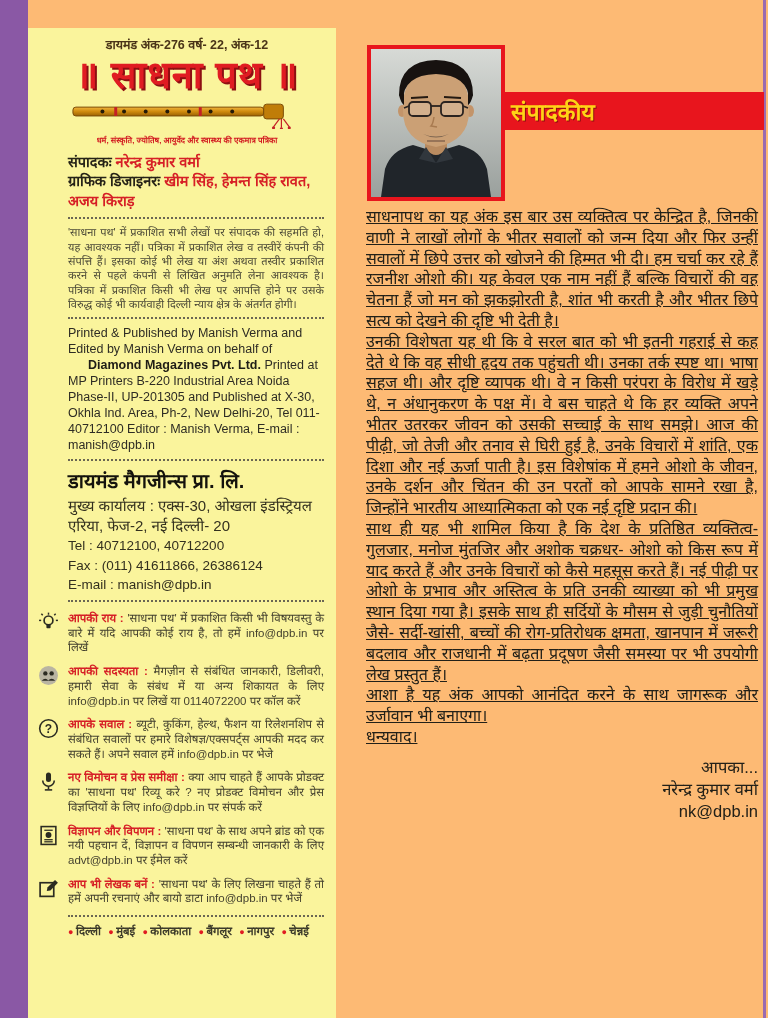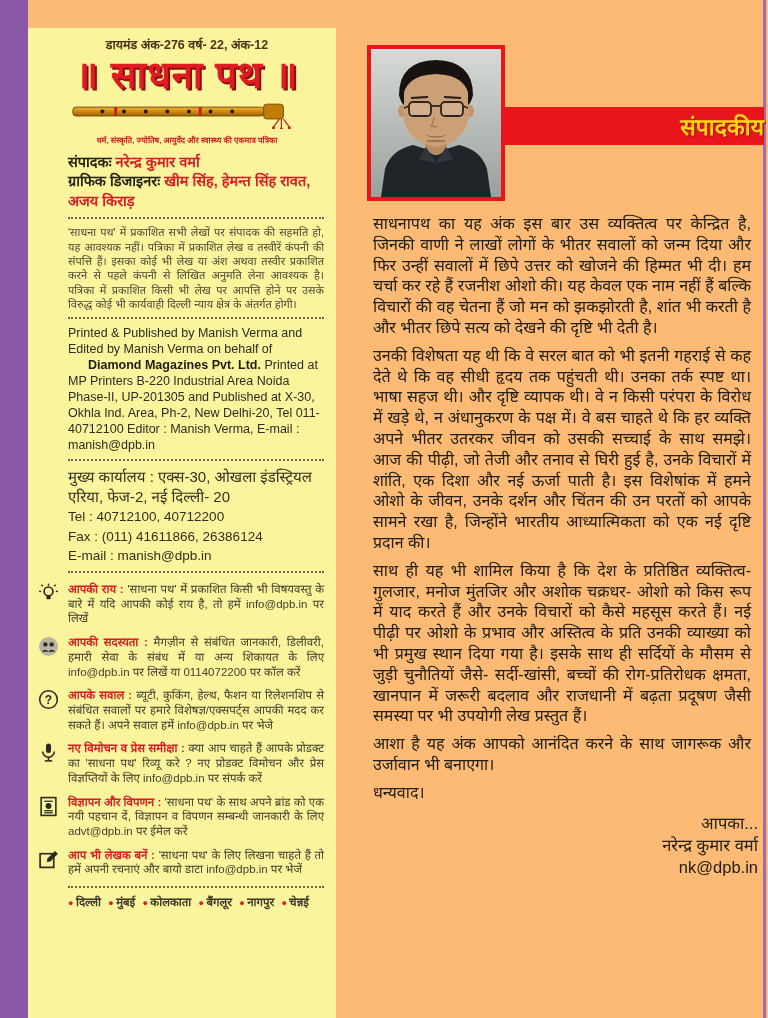--- a/index.html
+++ b/index.html
@@ -53,33 +53,33 @@
   .office::before { content:"● "; color:#e01c22; font-size:9px; }
 
   
   .photo-frame {
     position:absolute; left:367px; top:45px; width:138px; height:156px;
     border:4px solid #e8151d; background:#b9bfbc;
   }
   .photo-frame svg { display:block; width:130px; height:148px; }
 
   .editorial-banner {
-    position:absolute; left:501px; top:107px; width:263px; height:38px;
-    background:#e8151d; display:flex; align-items:center;justify-content:flex-end;
+    position:absolute; left:501px; top:92px; width:263px; height:38px;
+    background:#e8151d; display:flex; align-items:center;
   }
   .editorial-banner span {
     color:#ffd316; font-weight:bold; font-size:23px; padding-left:10px;
     text-shadow:1px 1px 0 #8d0f12;
   }
 
   .editorial-body {
     position:absolute; left:366px; top:207px; width:392px;
     font-size:16px; line-height:20.8px; color:#222018; text-align:justify;
   }
-  .editorial-body p { margin:7px; }
+  .editorial-body p { margin:0;text-decoration:underline; }
   .signoff { text-align:right; margin-top:8px; font-size:16.5px; line-height:1.35; color:#222018; }
 </style>
 </head>
 <body>
 
 <div id="page">
   <div class="purple-strip"></div>
   <div class="purple-line"></div>
 
   <div class="sidebar">
@@ -132,20 +132,21 @@
     <div class="disclaimer">'साधना पथ' में प्रकाशित सभी लेखों पर संपादक की सहमति हो, यह आवश्यक नहीं। पत्रिका में प्रकाशित लेख व तस्वीरें कंपनी की संपत्ति हैं। इसका कोई भी लेख या अंश अथवा तस्वीर प्रकाशित करने से पहले कंपनी से लिखित अनुमति लेना आवश्यक है। पत्रिका में प्रकाशित किसी भी लेख पर आपत्ति होने पर उसके विरुद्ध कोई भी कार्यवाही दिल्ली न्याय क्षेत्र के अंतर्गत होगी।</div>
     <div class="dots"></div>
 
     <div class="publisher-en">
       <span>Printed &amp; Published by Manish Verma and Edited by Manish Verma on behalf of </span><b>Diamond Magazines Pvt. Ltd.</b><span> Printed at MP Printers B-220 Industrial Area Noida Phase-II, UP-201305 and Published at X-30, Okhla Ind. Area, Ph-2,  New Delhi-20, Tel 011-40712100 Editor : Manish Verma, E-mail : manish@dpb.in</span>
     </div>
 
     <div class="dots"></div>
 
     <div>
+      <div class="company-name">डायमंड मैगजीन्स प्रा. लि.</div>
       <div class="company-address">मुख्य कार्यालय : एक्स-30, ओखला इंडस्ट्रियल एरिया, फेज-2, नई दिल्ली- 20</div>
       <div class="company-contact">Tel  : 40712100, 40712200</div>
       <div class="company-contact">Fax : (011) 41611866, 26386124</div>
       <div class="company-contact">E-mail : manish@dpb.in</div>
     </div>
 
     <div class="dots"></div>
 
     <div class="service">
       <span class="svc-icon">

